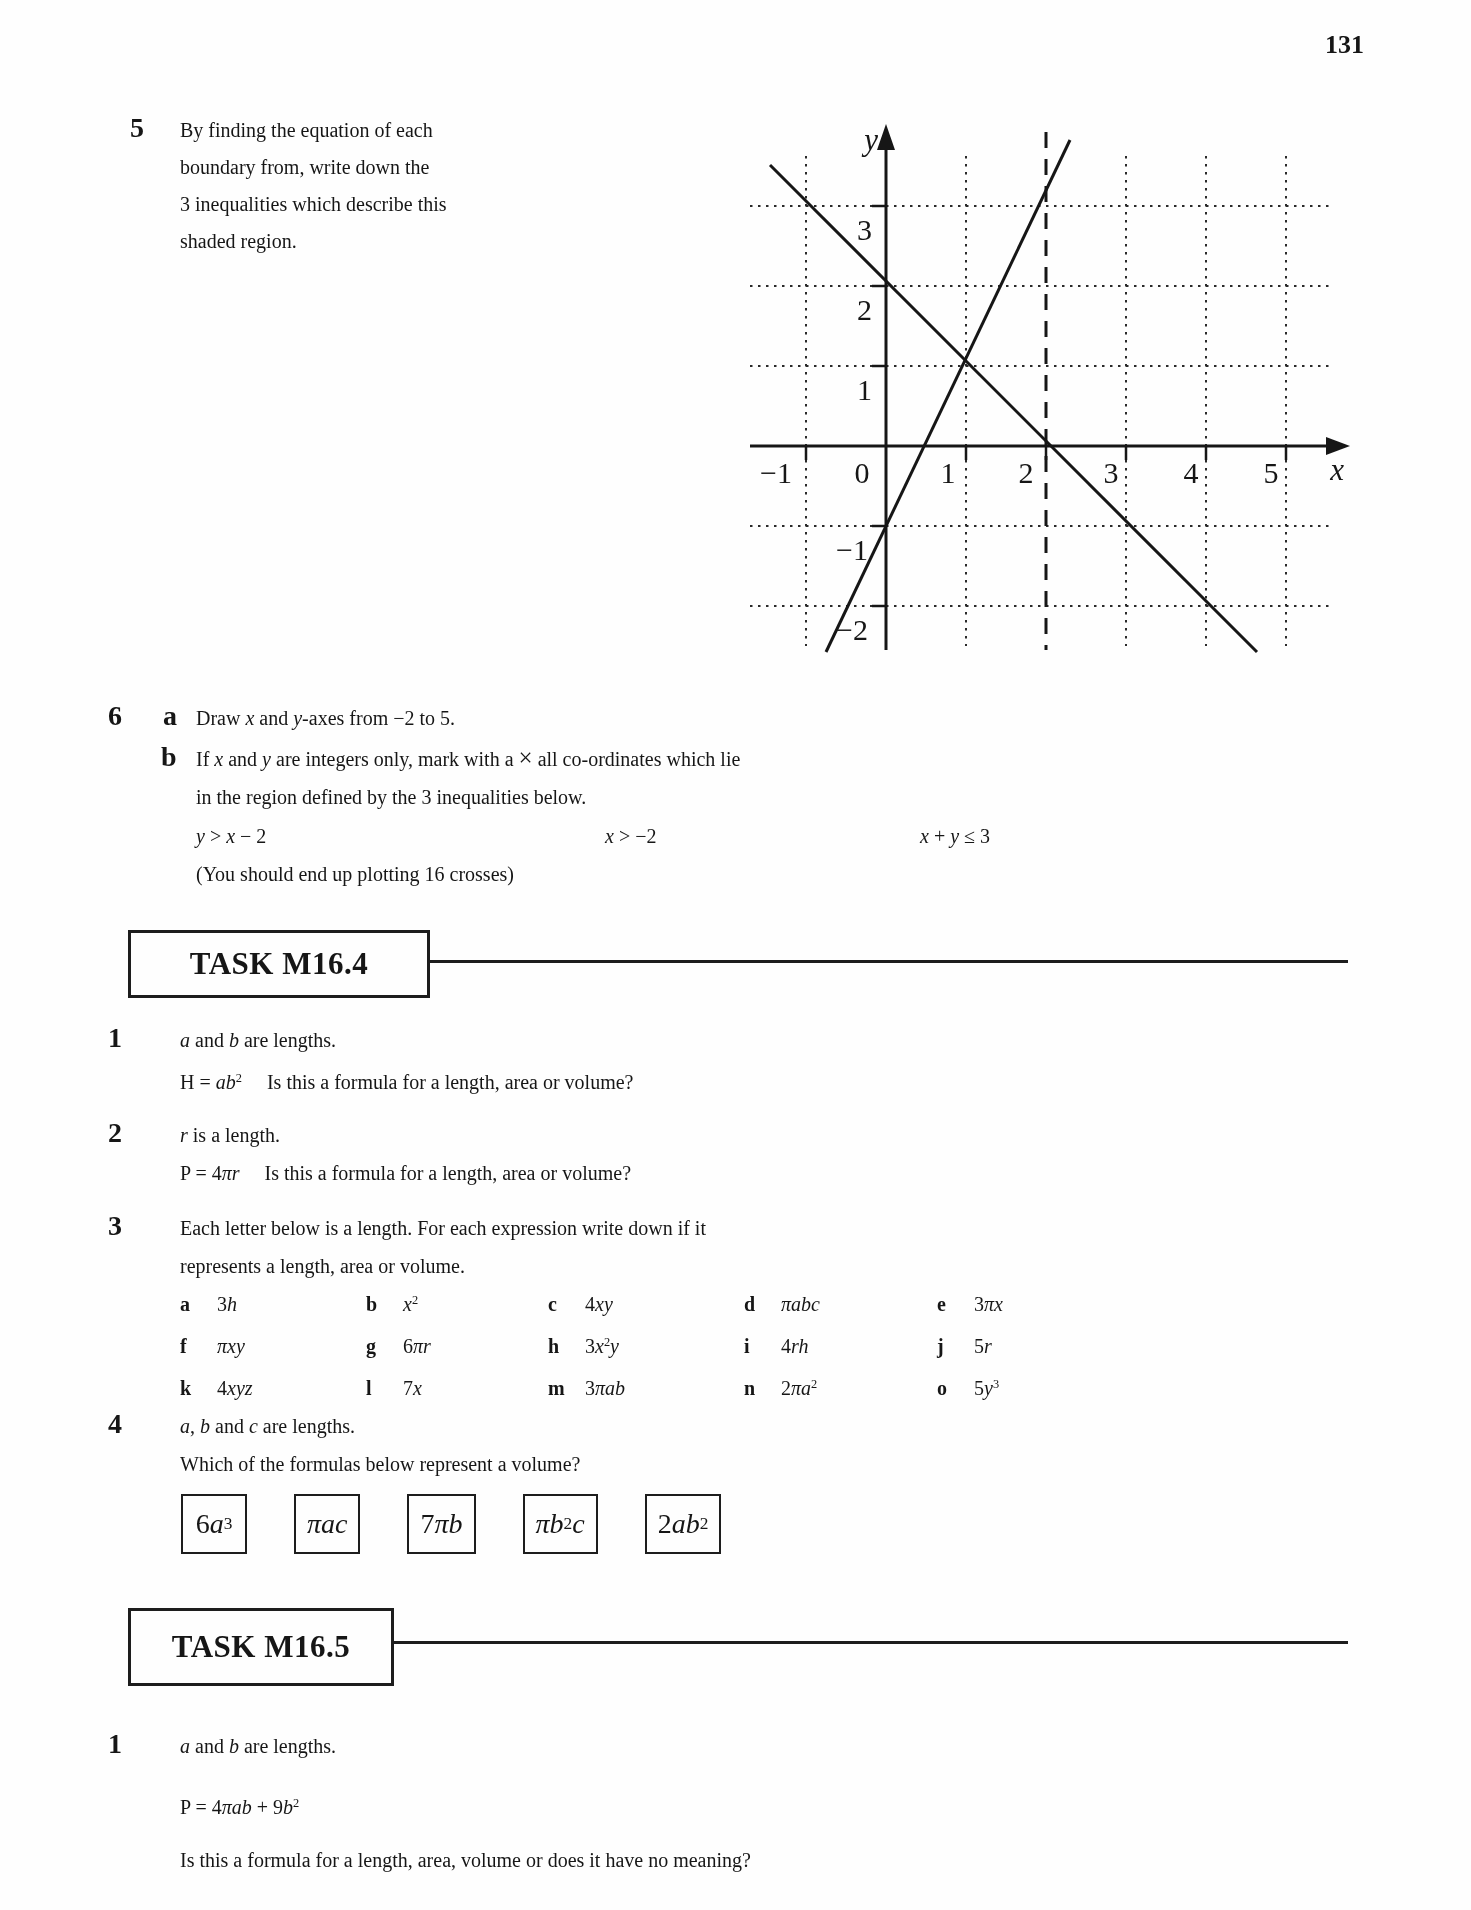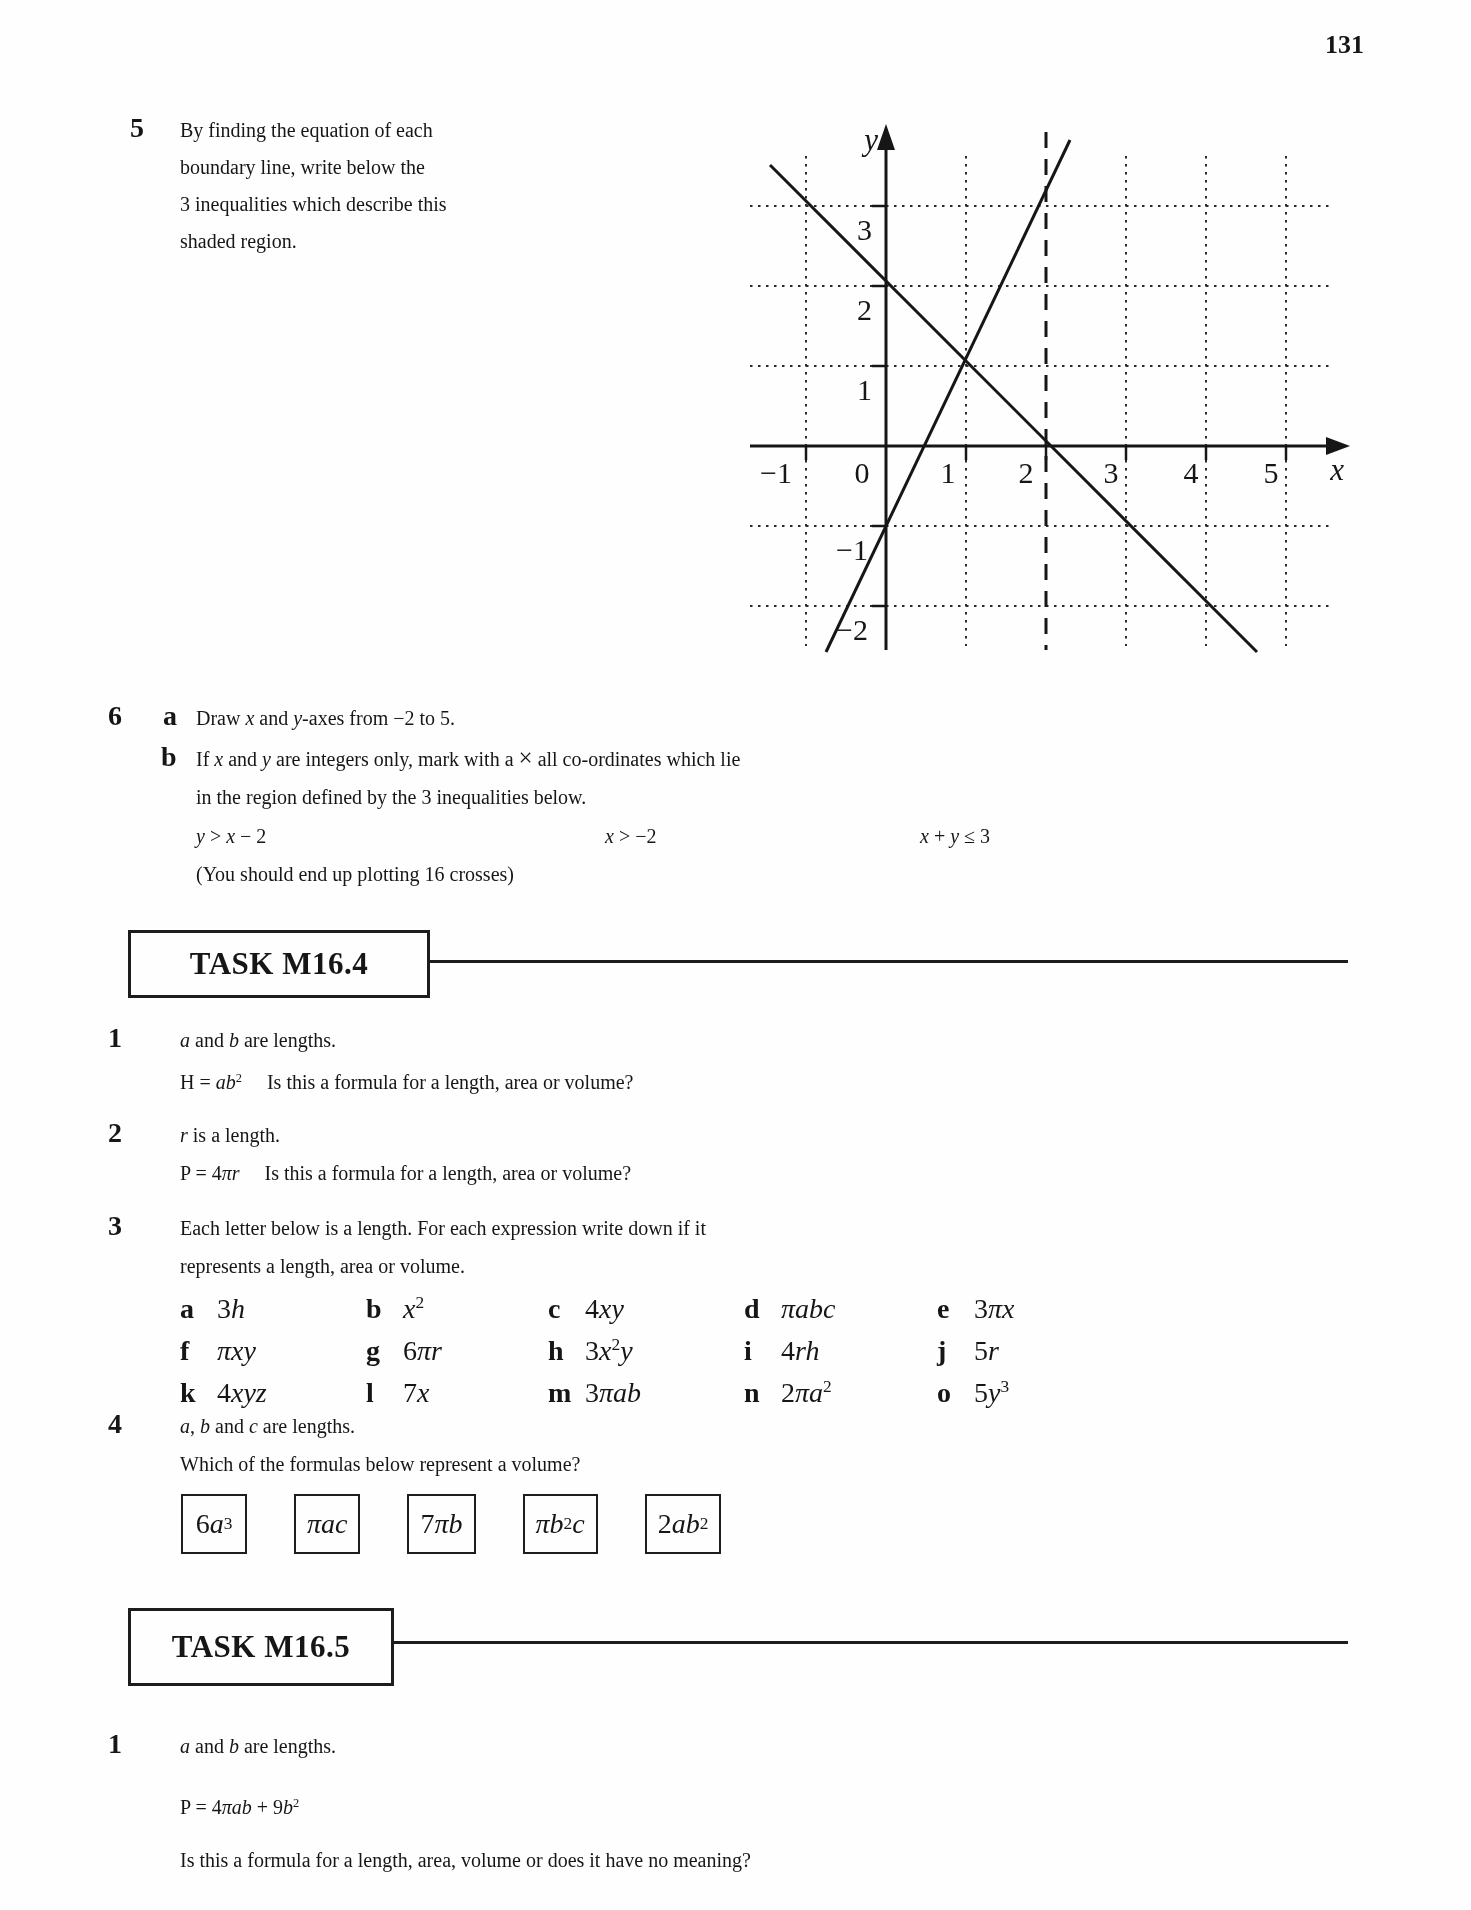--- a/index.html
+++ b/index.html
@@ -18,42 +18,42 @@
   .seg-s{font-style:normal;font-size:0.62em;vertical-align:0.6em;}
   .seg-x{font-style:normal;font-size:1.25em;line-height:1;}
   .qgap{margin-left:25px;}
   .taskbox{
     border:3px solid #1d1d1d;background:#fefefe;display:flex;
     align-items:center;justify-content:center;
     font-weight:bold;font-size:31px;letter-spacing:0.5px;white-space:nowrap;
   }
   .rule{background:#1d1d1d;height:3px;}
   .exprgrid{display:grid;grid-template-columns:186px 182px 196px 193px auto;
-    grid-auto-rows:42px;font-size:28px;white-space:nowrap;}
+    grid-auto-rows:42px;font-size:20px;white-space:nowrap;}
   .cell b{font-weight:bold;display:inline-block;min-width:24px;}
   .cell .expr{margin-left:13px;}
   .fboxrow{display:flex;gap:47px;}
   .fbox{border:2.5px solid #1d1d1d;height:56px;min-width:40px;padding:0 11px;
     display:flex;align-items:center;justify-content:center;
     font-size:28px;white-space:nowrap;}
   .gline{line-height:37px;}
   svg text{font-family:"Liberation Serif","DejaVu Serif",serif;}
 </style>
 </head>
 <body>
 
 <div class="page">
 
   <div class="abs pageno" style="left:1300px;top:30px;width:64px;text-align:right;">131</div>
 
   <div class="abs num" style="left:130px;top:112px;">5</div>
   <div class="abs t" style="left:180px;top:112px;">
 
   <div class="gline">By finding the equation of each</div>
-      <div class="gline">boundary line, write below the</div>
+      <div class="gline">boundary from, write down the</div>
       <div class="gline">3 inequalities which describe this</div>
       <div class="gline">shaded region.</div>
     </div>
 
   <svg class="abs" style="left:740px;top:98px;" width="622" height="562" viewBox="0 0 622 562">
 
     <g stroke="#2a2a2a" stroke-width="2" stroke-dasharray="2.5 5.5">
       <line x1="10" y1="108" x2="594" y2="108"></line>
       <line x1="10" y1="188" x2="594" y2="188"></line>
       <line x1="10" y1="268" x2="594" y2="268"></line>

